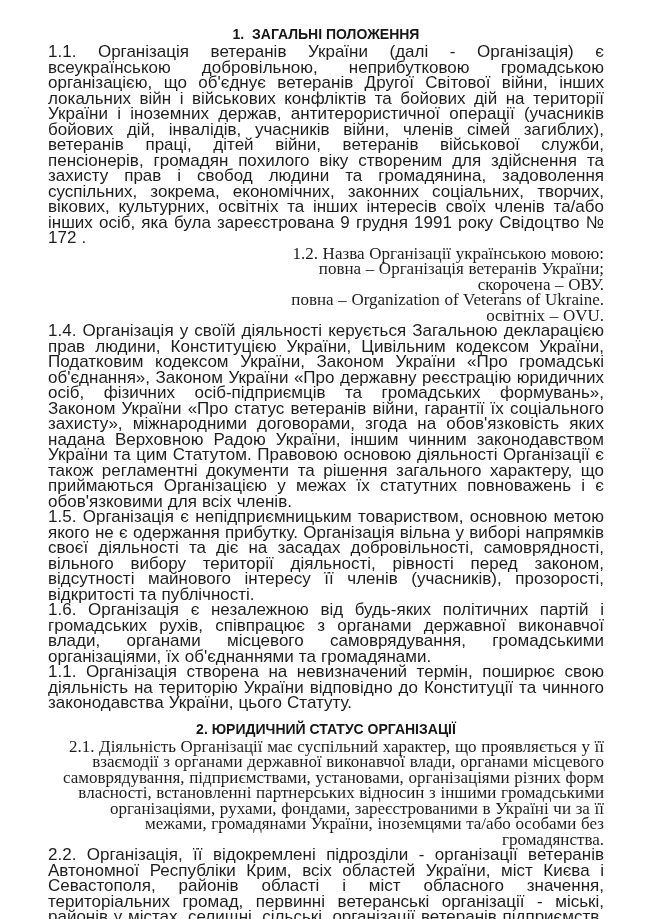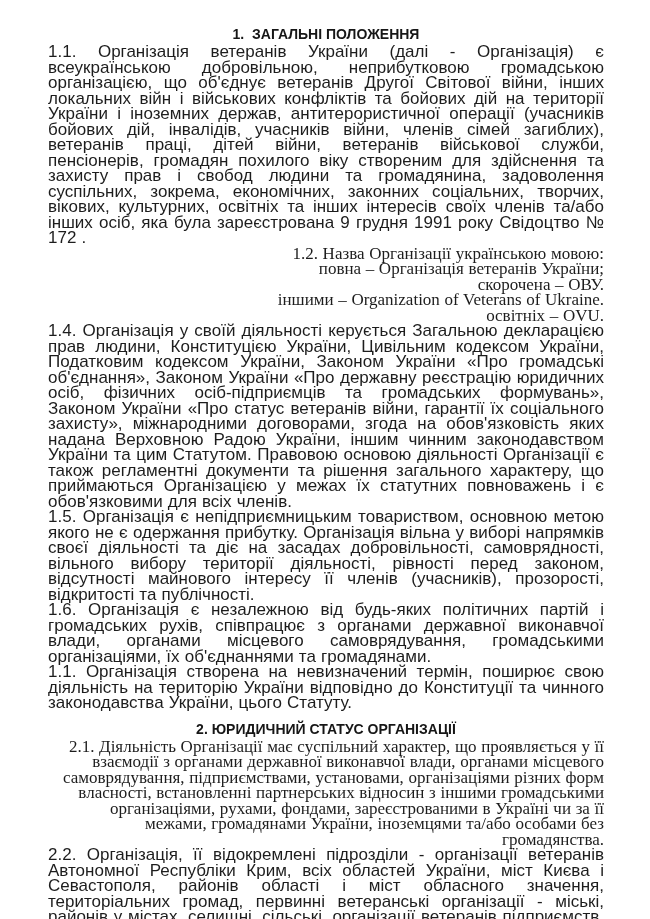--- a/index.html
+++ b/index.html
@@ -44,21 +44,21 @@
 
   <section>
     <h1 class="heading">1.  ЗАГАЛЬНІ ПОЛОЖЕННЯ</h1>
 
     <p class="para justify">1.1. Організація ветеранів України (далі - Організація) є всеукраїнською добровільною, неприбутковою громадською організацією, що об'єднує ветеранів Другої Світової війни, інших локальних війн і військових конфліктів та бойових дій на території України і іноземних держав, антитерористичної операції (учасників бойових дій, інвалідів, учасників війни, членів сімей загиблих), ветеранів праці, дітей війни, ветеранів військової служби, пенсіонерів, громадян похилого віку створеним для здійснення та захисту прав і свобод людини та громадянина, задоволення суспільних, зокрема, економічних, законних соціальних, творчих, вікових, культурних, освітніх та інших інтересів своїх членів та/або інших осіб, яка була зареєстрована 9 грудня 1991 року Свідоцтво № 172 .</p>
 
     <p class="para left">1.2. Назва Організації українською мовою:</p>
     <p class="para left">повна – Організація ветеранів України;</p>
     <p class="para left">скорочена – ОВУ.</p>
 
-    <p class="para left">іншими – Organization of Veterans of Ukraine.</p>
+    <p class="para left">повна – Organization of Veterans of Ukraine.</p>
     <p class="para left">освітніх – OVU.</p>
 
     <p class="para justify">1.4. Організація у своїй діяльності керується Загальною декларацією прав людини, Конституцією України, Цивільним кодексом України, Податковим кодексом України, Законом України «Про громадські об'єднання», Законом України «Про державну реєстрацію юридичних осіб, фізичних осіб-підприємців та громадських формувань», Законом України «Про статус ветеранів війни, гарантії їх соціального захисту», міжнародними договорами, згода на обов'язковість яких надана Верховною Радою України, іншим чинним законодавством України та цим Статутом. Правовою основою діяльності Організації є також регламентні документи та рішення загального характеру, що приймаються Організацією у межах їх статутних повноважень і є обов'язковими для всіх членів.</p>
 
     <p class="para justify">1.5. Організація є непідприємницьким товариством, основною метою якого не є одержання прибутку. Організація вільна у виборі напрямків своєї діяльності та діє на засадах добровільності, самоврядності, вільного вибору території діяльності, рівності перед законом, відсутності майнового інтересу її членів (учасників), прозорості, відкритості та публічності.</p>
 
     <p class="para justify">1.6. Організація є незалежною від будь-яких політичних партій і громадських рухів, співпрацює з органами державної виконавчої влади, органами місцевого самоврядування, громадськими організаціями, їх об'єднаннями та громадянами.</p>
 
     <p class="para justify">1.1. Організація створена на невизначений термін, поширює свою діяльність на територію України відповідно до Конституції та чинного законодавства України, цього Статуту.</p>
   </section>

